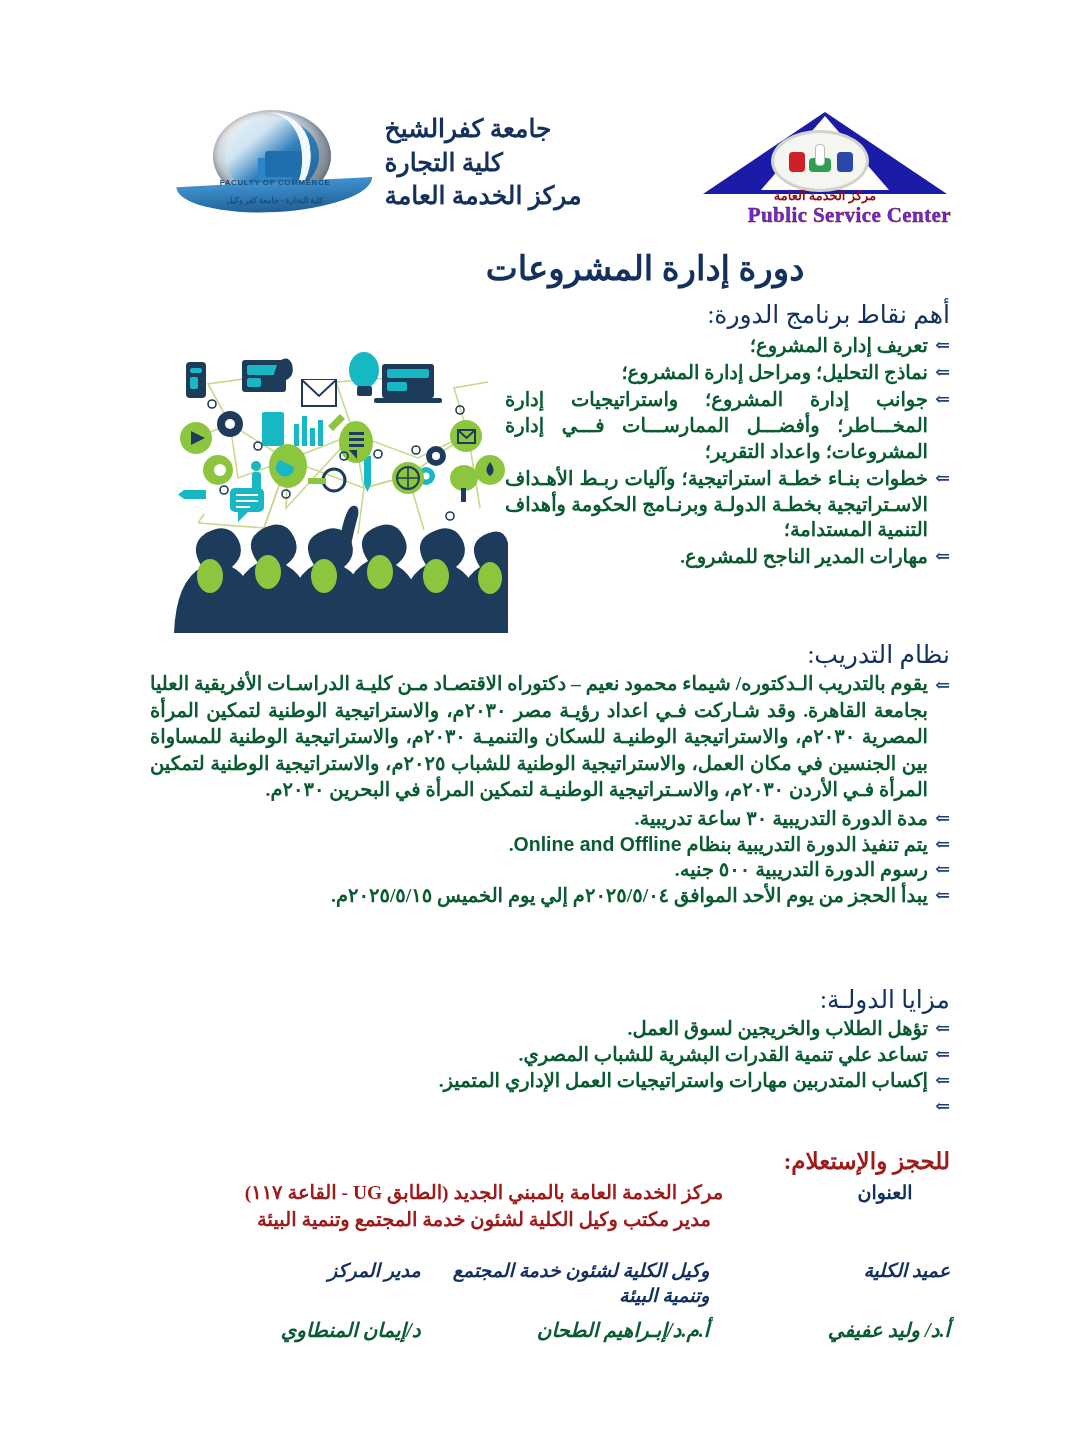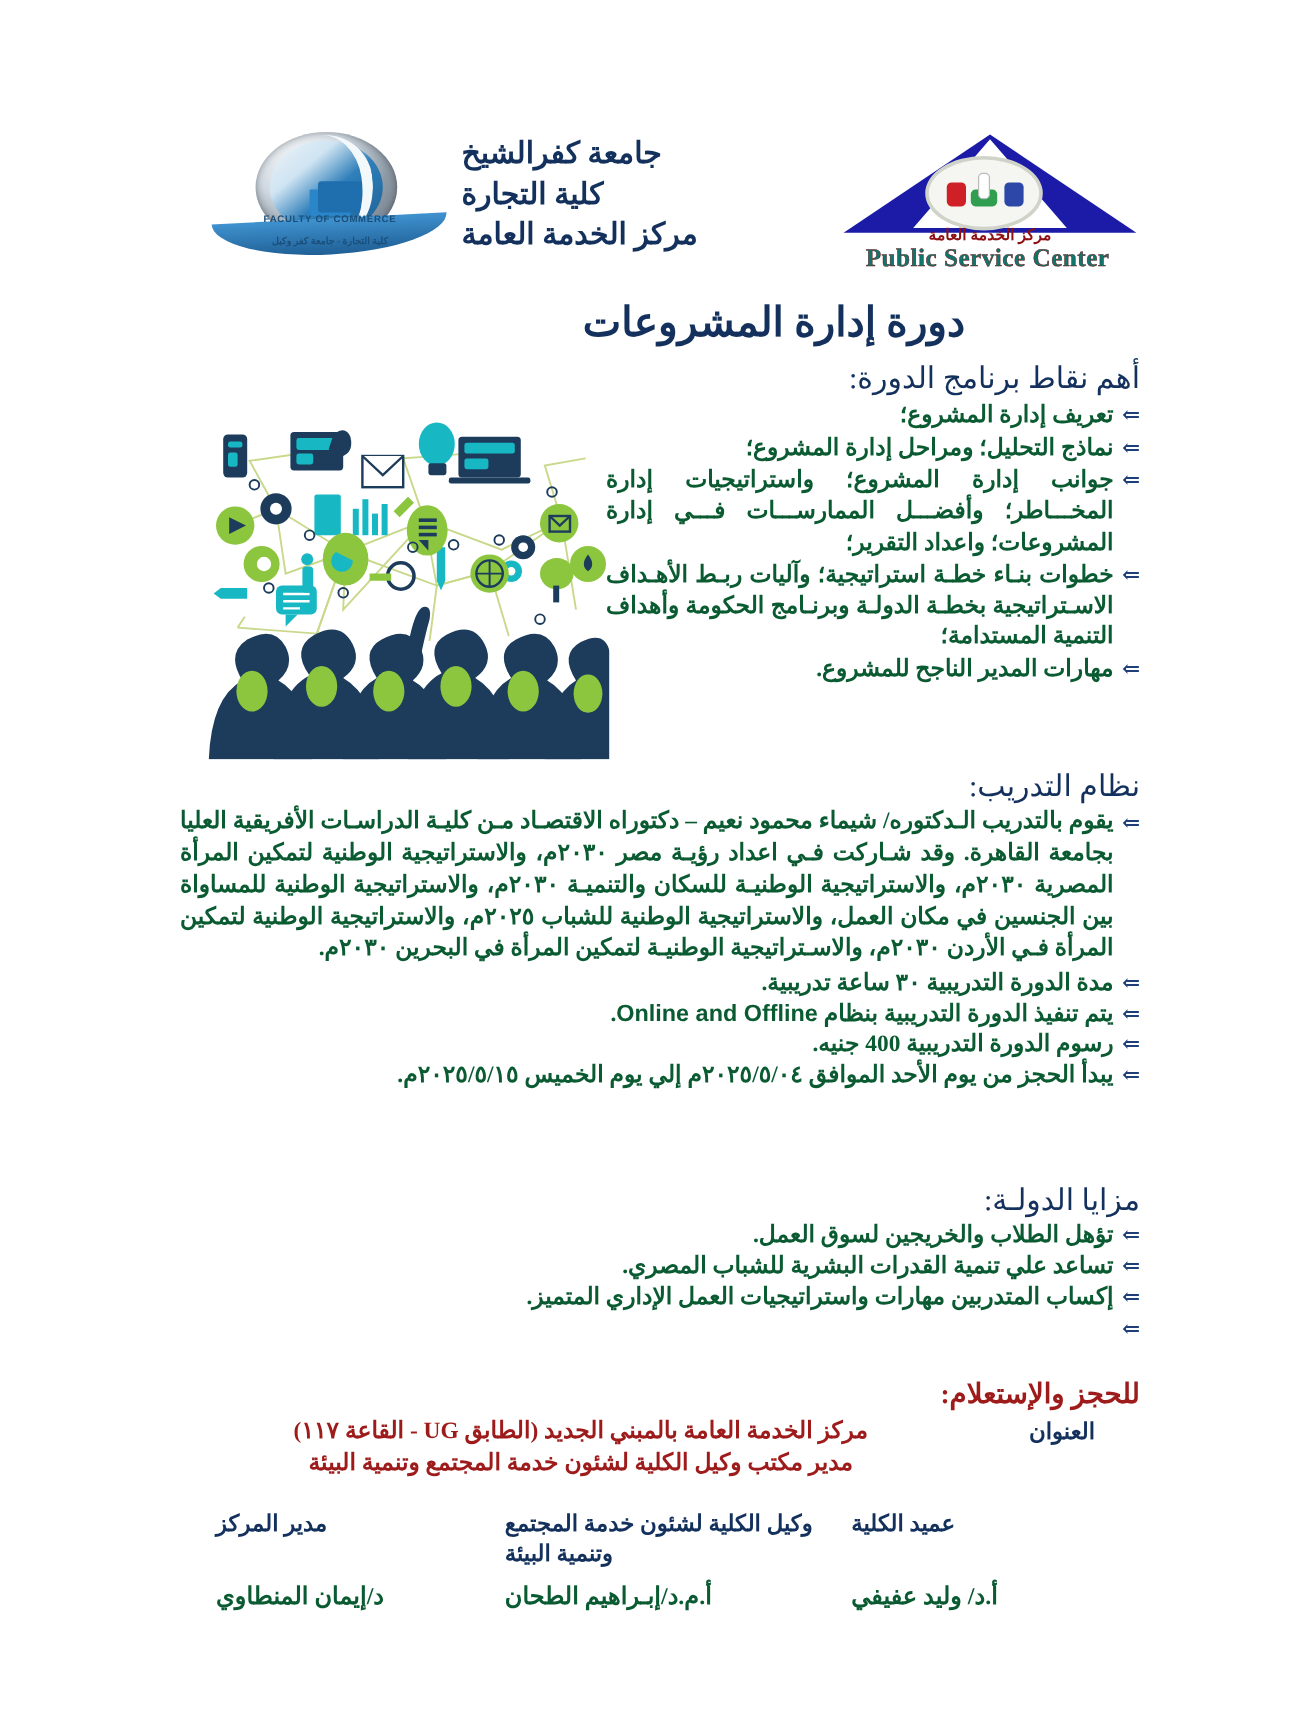--- a/index.html
+++ b/index.html
@@ -108,24 +108,24 @@
   .f-red  { left: 2px;  top: 10px; width: 16px; height: 20px; background: #cf2027; border-radius: 8px 8px 3px 3px; }
   .f-blue { right: 0px; top: 10px; width: 16px; height: 20px; background: #2c47a8; border-radius: 8px 8px 3px 3px; }
   .f-grn  { left: 22px; top: 16px; width: 22px; height: 14px; background: #2f9e4f; border-radius: 5px 5px 2px 2px; }
   .f-wht  { left: 28px; top: 2px;  width: 10px; height: 22px; background: #ffffff; border: 1px solid #bbb; border-radius: 5px; }
   .psc-arabic {
     position: absolute; left: 10px; top: 80px; width: 240px;
     text-align: center; font-size: 13px; font-weight: bold; color: #8f1014;
   }
   .psc-en {
     position: absolute; left: 0; top: 95px; width: 256px;
-    text-align: center;
+    text-align: right;
     font-family: "Liberation Serif", serif;
     font-weight: bold; font-size: 21px;
-    color: #0f766e;
+    color: #6d28d9;
     letter-spacing: .4px;
     -webkit-text-stroke: .4px #6b0f12;
     direction: ltr;
   }
 
   .head-title {
     flex: 0 0 auto;
     text-align: left;
     color: #13315c;
     font-weight: bold;
@@ -222,21 +222,21 @@
     line-height: 1.4; text-align: center; flex: 1 1 auto;
   }
 
   .sig-table {
     position: absolute;
     top: 1258px; left: 180px; right: 130px;
     display: flex; flex-direction: row;
     justify-content: space-between;
     align-items: flex-start;
   }
-  .sig-col { width: 250px; text-align: left; }
+  .sig-col { width: 250px; text-align: right; font-style: italic; }
   .sig-col.wide { width: 300px; }
   .sig-title {
     color: #13315c; font-weight: bold; font-size: 19px;
     line-height: 1.32; min-height: 54px;
   }
   .sig-name {
     color: #0b5b32; font-weight: bold; font-size: 20px;
     margin-top: 6px;
   }
 </style>
@@ -447,21 +447,21 @@
     <div class="section-head">نظام التدريب:</div>
     <p class="para">
       <span class="arw">⇐</span><span>يقوم بالتدريب الـدكتوره/ شيماء محمود نعيم – دكتوراه الاقتصـاد مـن كليـة الدراسـات الأفريقية العليا بجامعة القاهرة. وقد شـاركت فـي اعداد رؤيـة مصر ٢٠٣٠م، والاستراتيجية الوطنية لتمكين المرأة المصرية ٢٠٣٠م، والاستراتيجية الوطنيـة للسكان والتنميـة ٢٠٣٠م، والاستراتيجية الوطنية للمساواة بين الجنسين في مكان العمل، والاستراتيجية الوطنية للشباب ٢٠٢٥م، والاستراتيجية الوطنية لتمكين المرأة فـي الأردن ٢٠٣٠م، والاسـتراتيجية الوطنيـة لتمكين المرأة في البحرين ٢٠٣٠م.</span>
     </p>
     <ul class="bullets tight">
       <li><span class="arw">⇐</span><span>مدة الدورة التدريبية ٣٠ ساعة تدريبية.</span></li>
       <li>
         <span class="arw">⇐</span><span>يتم تنفيذ الدورة التدريبية بنظام</span>
         <span class="latin">Online and Offline</span><span>.</span>
       </li>
-      <li><span class="arw">⇐</span><span>رسوم الدورة التدريبية 400 جنيه.</span></li>
+      <li><span class="arw">⇐</span><span>رسوم الدورة التدريبية ٥٠٠ جنيه.</span></li>
       <li><span class="arw">⇐</span><span>يبدأ الحجز من يوم الأحد الموافق ٢٠٢٥/٥/٠٤م إلي يوم الخميس ٢٠٢٥/٥/١٥م.</span></li>
     </ul>
   </div>
 
   <div class="block benefits">
     <div class="section-head">مزايا الدولـة:</div>
     <ul class="bullets tight">
       <li><span class="arw">⇐</span><span>تؤهل الطلاب والخريجين لسوق العمل.</span></li>
       <li><span class="arw">⇐</span><span>تساعد علي تنمية القدرات البشرية للشباب المصري.</span></li>
       <li><span class="arw">⇐</span><span>إكساب المتدربين مهارات واستراتيجيات العمل الإداري المتميز.</span></li>

